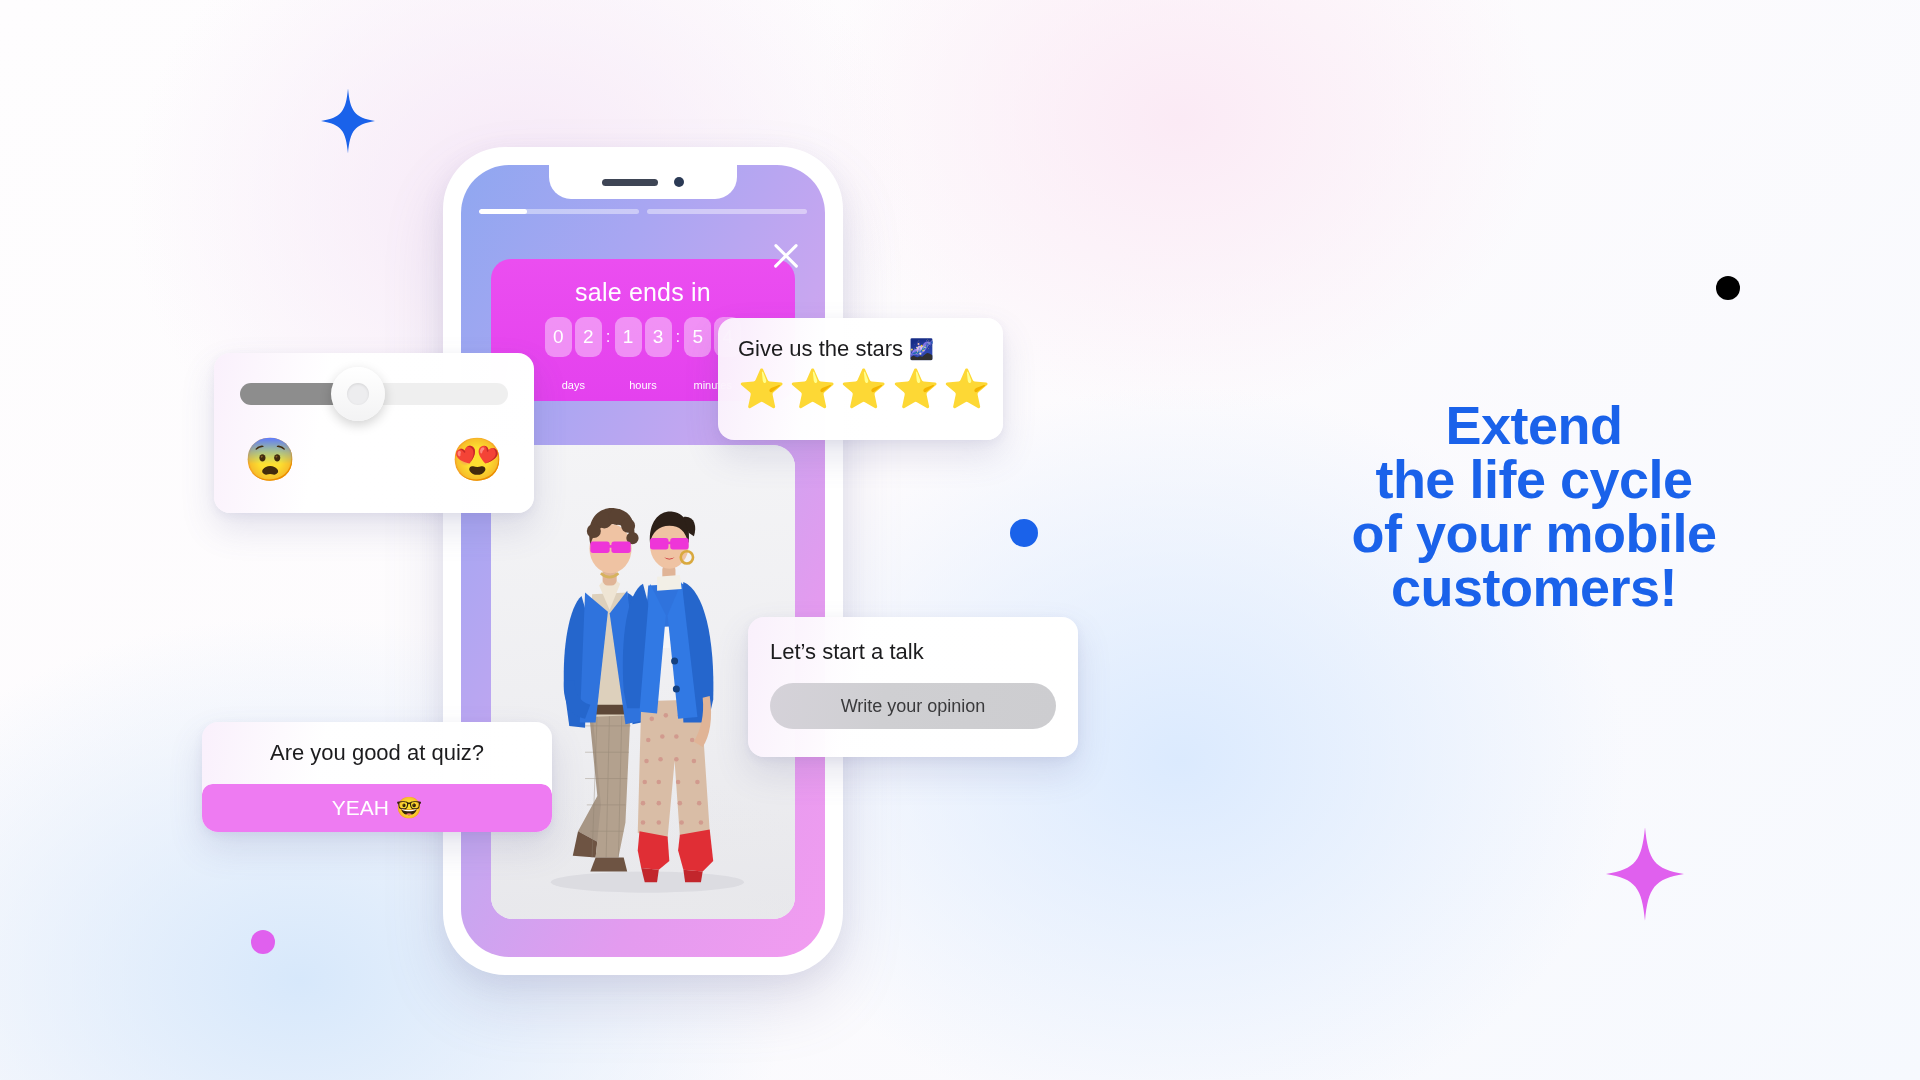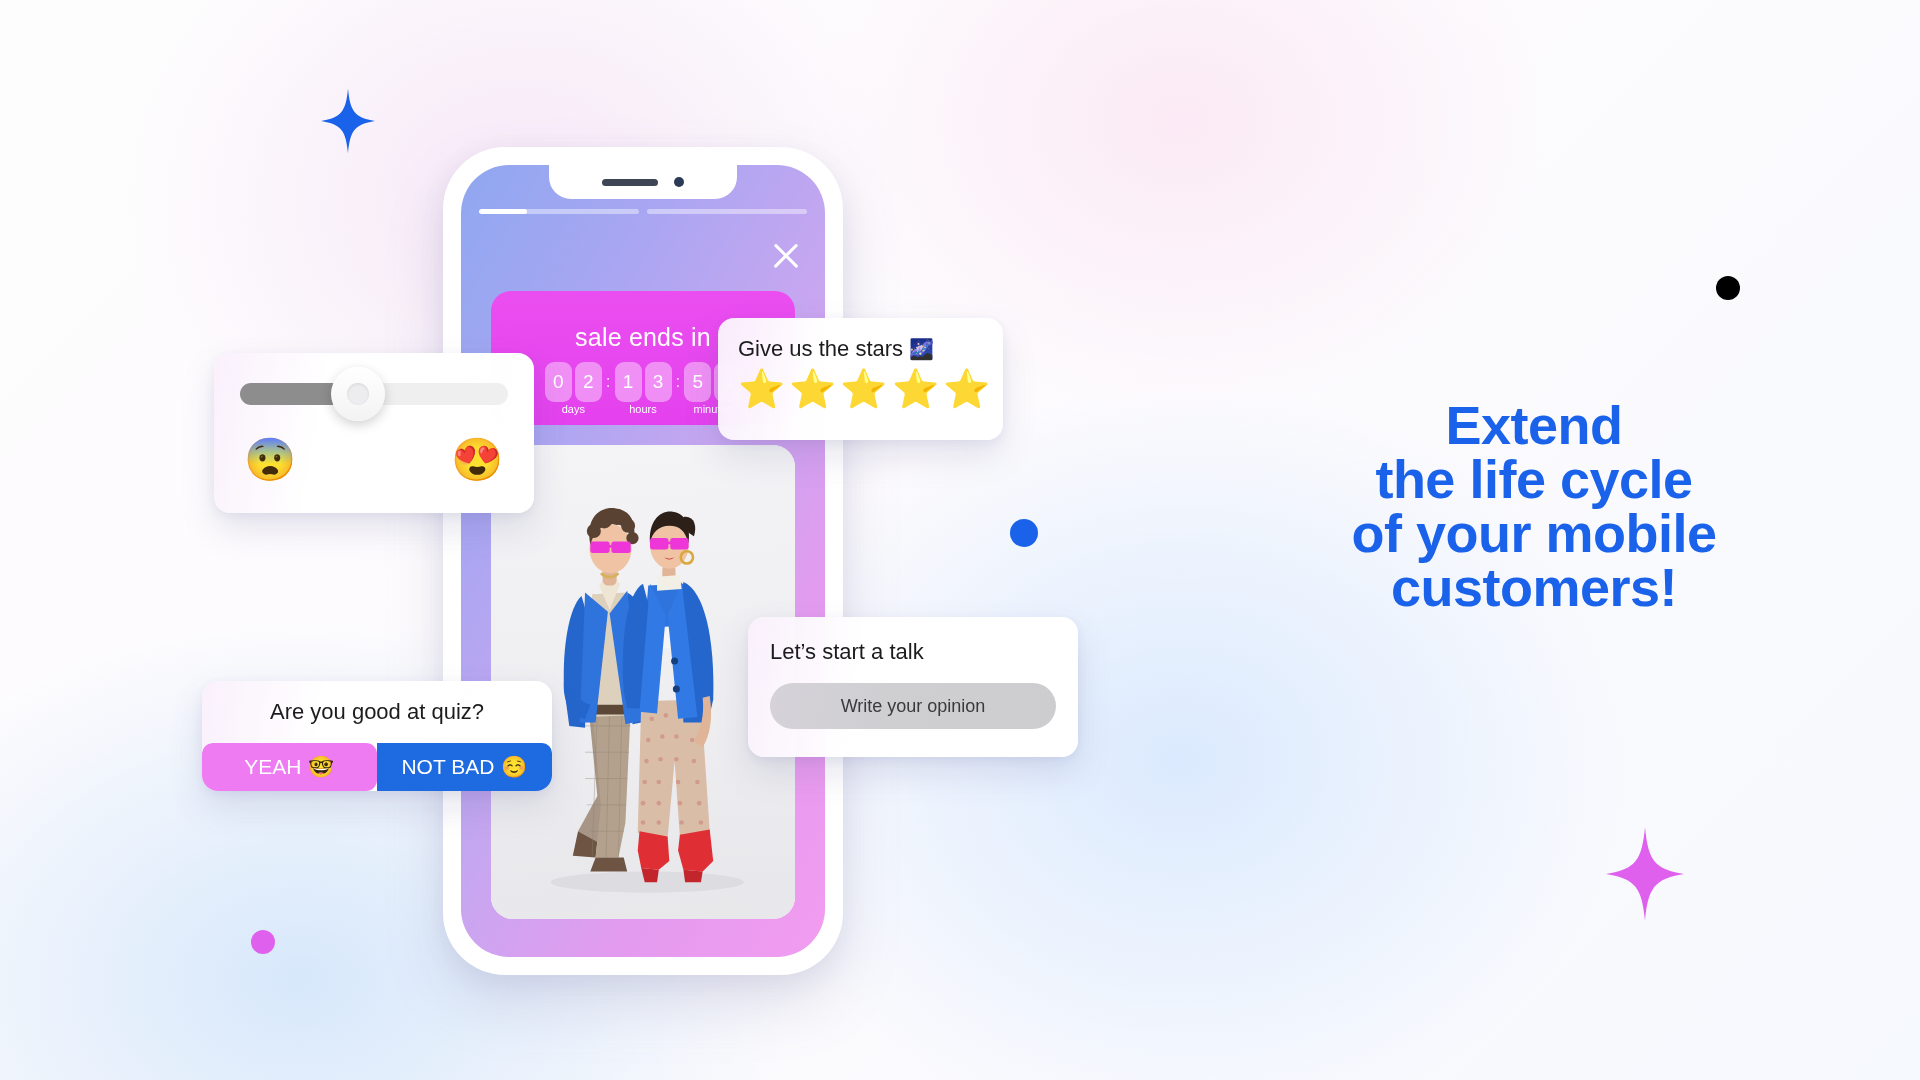--- a/index.html
+++ b/index.html
@@ -77,40 +77,40 @@
   .close-x::before, .close-x::after {
     content: ""; position: absolute;
     left: 50%; top: 50%; width: 32px; height: 3.4px;
     background: #ffffff; border-radius: 2px;
   }
   .close-x::before { transform: translate(-50%,-50%) rotate(45deg); }
   .close-x::after  { transform: translate(-50%,-50%) rotate(-45deg); }
 
   
   .sale-panel {
-    position: absolute; left: 30px; right: 30px; top: 126px;
+    position: absolute; left: 30px; right: 30px; top: 94px;
     background: linear-gradient(180deg, #eb4ef0 0%, #e441ee 100%);
     border-radius: 20px;
-    padding: 32px 12px 10px;
+    padding: 19px 12px 10px;
     z-index: 4;
   }
   .sale-title {
     text-align: center; color: #fff;
     font-size: 25px; letter-spacing: .2px; margin-bottom: 10px;
   }
   .digits { display: flex; align-items: flex-start; justify-content: center; gap: 3px; }
   .dgroup { display: flex; flex-direction: column; align-items: center; }
   .drow { display: flex; gap: 3px; }
   .digit {
     width: 27px; height: 40px; border-radius: 9px;
     background: rgba(255,255,255,0.40);
     color: #ffffff; font-size: 19px;
     display: flex; align-items: center; justify-content: center;
   }
-  .dlabel { color: #fff; font-size: 11px; margin-top: 1px; }
+  .dlabel { color: #fff; font-size: 11px; margin-top: 22px; }
   .colon { color: rgba(255,255,255,.85); font-size: 17px; line-height: 40px; padding: 0 1px; }
 
   
   .photo-card {
     position: absolute;
     left: 30px; right: 30px; top: 280px; bottom: 38px;
     background: #f7f7f9;
     border-radius: 22px;
     overflow: hidden;
     z-index: 3;
@@ -167,21 +167,21 @@
   .talk-title { font-size: 22px; color: #1c1c1e; text-align: left; }
   .talk-input {
     margin-top: 18px; height: 46px; border-radius: 24px;
     background: linear-gradient(100deg,#d5d2d9 0%, #cfcfd2 40%, #cdcdd0 100%);
     display: flex; align-items: center; justify-content: center;
     color: #3a3a3c; font-size: 18px; cursor: text;
   }
 
   
   #quiz-card {
-    left: 202px; top: 681px; width: 350px; height: 110px;
+    left: 202px; top: 722px; width: 350px; height: 110px;
     padding: 0; overflow: hidden;
     display: flex; flex-direction: column;
   }
   .quiz-title {
     flex: 1; display: flex; align-items: center; justify-content: center;
     font-size: 22px; color: #1c1c1e;
   }
   .quiz-answers { display: flex; height: 48px; border-radius: 10px; overflow: hidden; }
   .quiz-btn {
     flex: 1; display: flex; align-items: center; justify-content: center;
@@ -425,24 +425,20 @@
     <div class="talk-input">Write your opinion</div>
   </div>
 
   <div class="card" id="quiz-card">
     <div class="quiz-title">Are you good at quiz?</div>
     <div class="quiz-answers">
       <div class="quiz-btn quiz-yeah">
         <span>YEAH</span>
         <span class="emoji">🤓</span>
       </div>
-      <div class="quiz-btn quiz-notbad">
-        <span>NOT BAD</span>
-        <span class="emoji">☺️</span>
-      </div>
     </div>
   </div>
 
   <div class="headline">
     <span class="ln">Extend</span>
     <span class="ln">the life cycle</span>
     <span class="ln">of your mobile</span>
     <span class="ln">customers!</span>
   </div>
 

